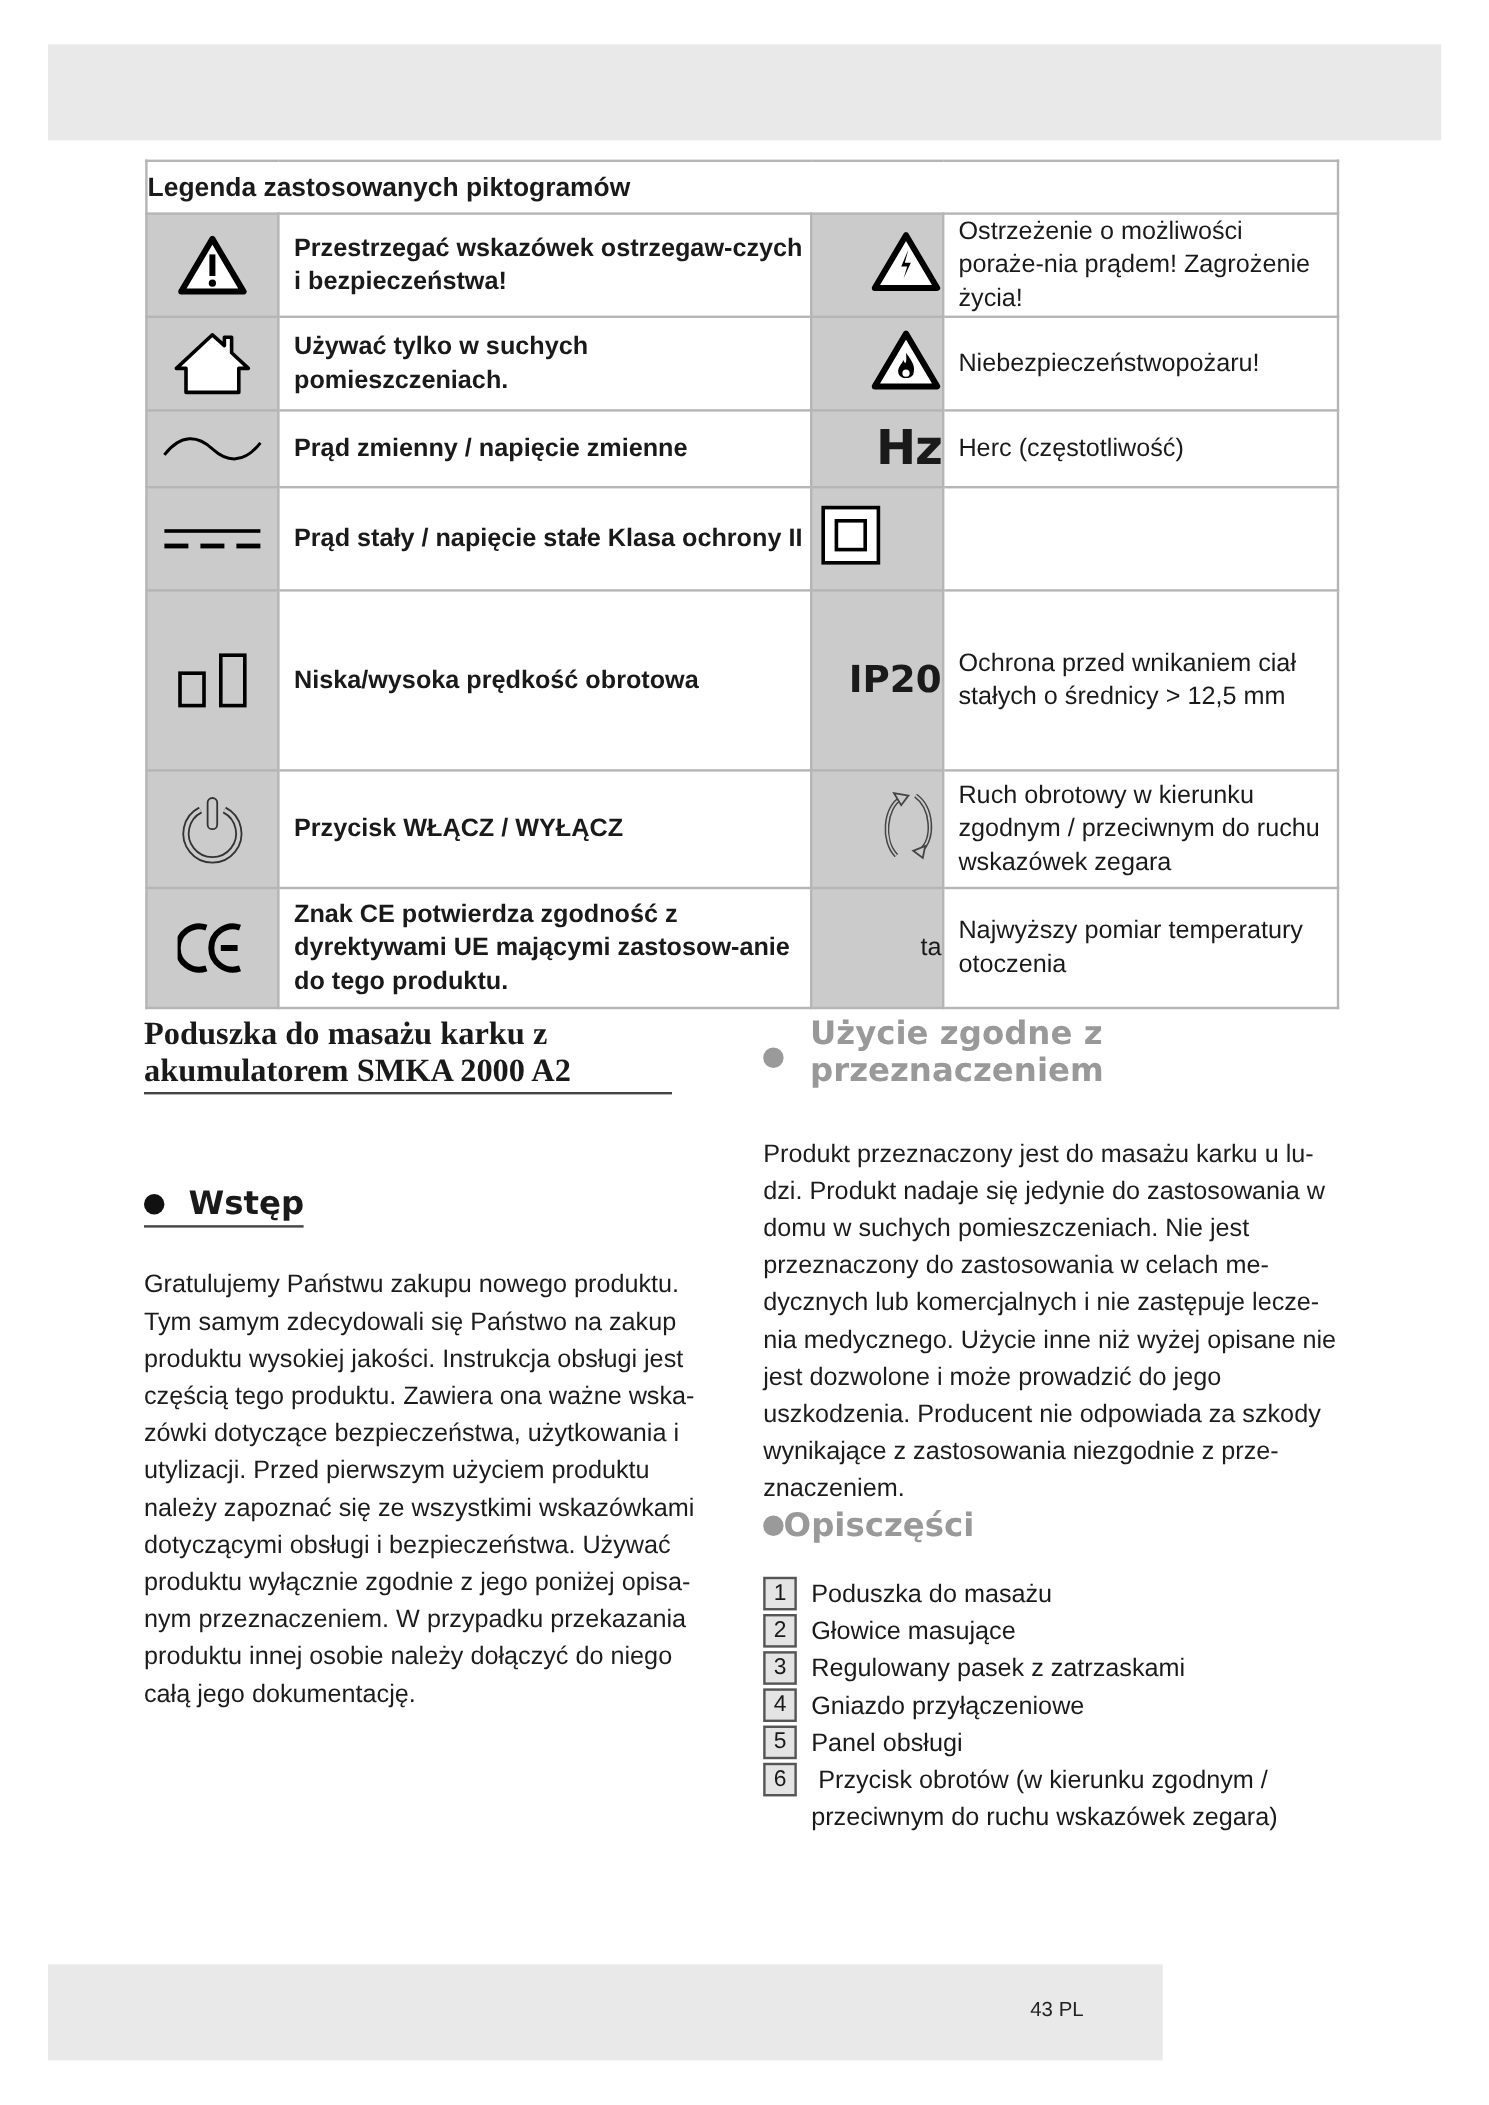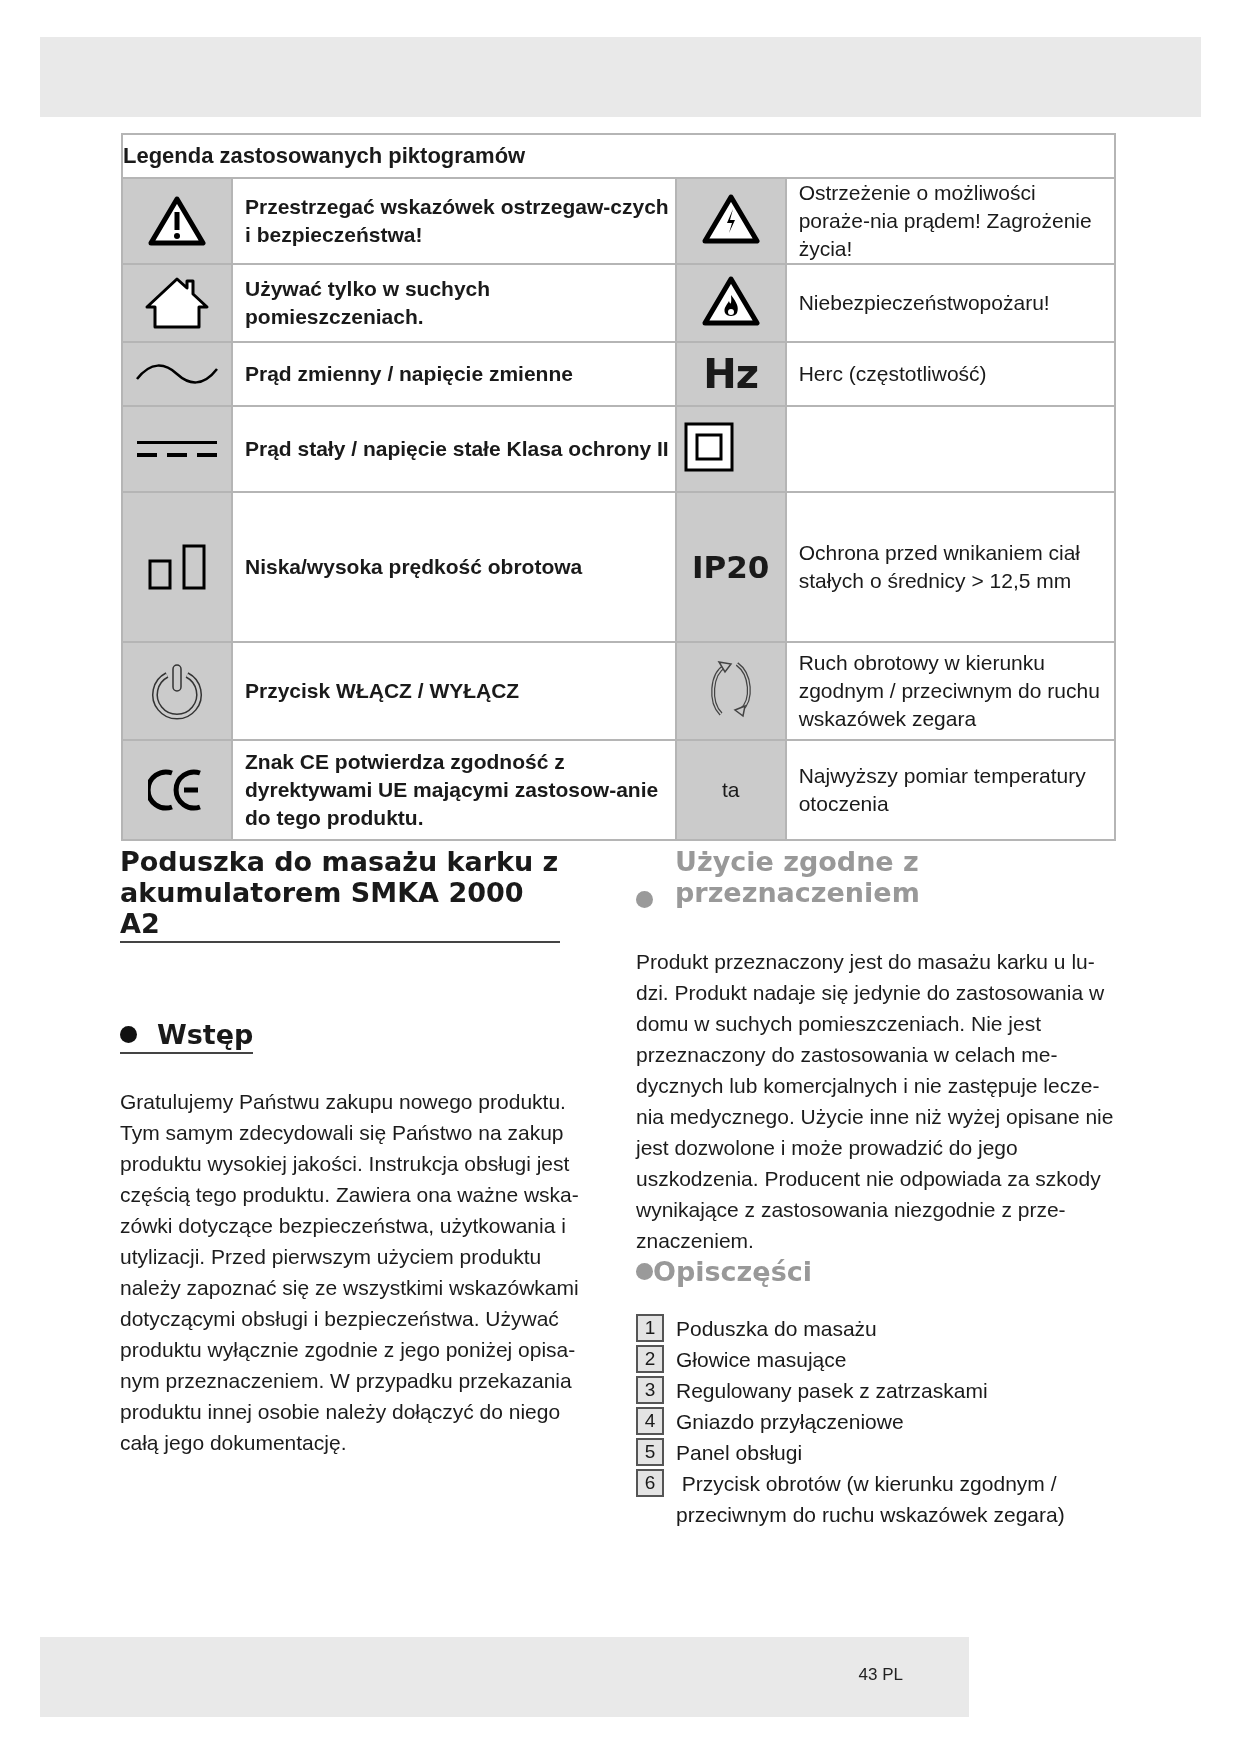--- a/index.html
+++ b/index.html
@@ -7,21 +7,21 @@
          font-family:"Liberation Sans", sans-serif; color:#1a1a1a; }
   .topband { position:absolute; left:40px; top:37px; width:1161px; height:80px; background:#e9e9e9; }
   .botband { position:absolute; left:40px; top:1637px; width:929px; height:80px; background:#e9e9e9; }
   .pagenum { position:absolute; right:66px; top:28px; font-size:17px; color:#222; }
 
   table.legend { position:absolute; left:121px; top:133px; width:995px; border-collapse:collapse;
                  font-size:21px; color:#1a1a1a; }
   table.legend td, table.legend th { border:2px solid #b5b5b5; padding:0; vertical-align:middle; }
   table.legend th { text-align:left; font-weight:bold; font-size:22px; height:42px; background:#fff; }
   td.ico { width:108px; background:#cbcbcb; text-align:center; }
-  td.ico2 { width:108px; background:#cbcbcb; text-align:center; }
+  td.ico2 { width:108px; background:#cbcbcb; text-align:right; }
   td.txt { background:#fff; padding-left:12px !important; padding-right:6px !important; line-height:28px; }
   td.txtL { width:392px;font-weight:bold; }
   .ico svg { display:block; margin:0 auto; }
   .ico2 .lbl { font-weight:bold; font-size:40px; font-family:"DejaVu Sans", sans-serif; letter-spacing:-1px; }
   .ico2 .lbl-sm { font-weight:bold; font-size:31px; font-family:"DejaVu Sans", sans-serif; }
 
   .col { position:absolute; }
   .h1 { font-weight:bold; font-size:27px; line-height:31px; font-family:"DejaVu Sans", sans-serif;
         border-bottom:2px solid #444; padding-bottom:2px; display:inline-block; }
   .h2 { font-weight:bold; font-size:27px; font-family:"DejaVu Sans", sans-serif; display:flex; align-items:center; }
@@ -153,32 +153,32 @@
           </svg>
     </td>
     <td class="txt txtL">Znak CE potwierdza zgodność z dyrektywami UE mającymi zastosow-anie do tego produktu.</td>
     <td class="ico2 lbl-ta">ta</td>
     <td class="txt">Najwyższy pomiar temperatury otoczenia</td>
   </tr>
 </tbody>
   </table>
 
 <div class="col" style="left:120px; top:846px; width:470px;">
-  <div class="h1" style="width:440px;">Poduszka do masażu karku z akumulatorem SMKA 2000 A2</div>
+  <div class="h1" style="width:440px;font-family:Liberation Serif, serif;">Poduszka do masażu karku z akumulatorem SMKA 2000 A2</div>
   <div style="margin-top:76px; display:inline-block; border-bottom:2px solid #444; padding-bottom:2px;">
     <div class="h2">
       <span class="bullet"></span>
       <span>Wstęp</span>
     </div>
   </div>
   <p class="para" style="margin:32px 0 0 0; width:470px;">Gratulujemy Państwu zakupu nowego produktu. Tym samym zdecydowali się Państwo na zakup produktu wysokiej jakości. Instrukcja obsługi jest częścią tego produktu. Zawiera ona ważne wska-zówki dotyczące bezpieczeństwa, użytkowania i utylizacji. Przed pierwszym użyciem produktu należy zapoznać się ze wszystkimi wskazówkami dotyczącymi obsługi i bezpieczeństwa. Używać produktu wyłącznie zgodnie z jego poniżej opisa-nym przeznaczeniem. W przypadku przekazania produktu innej osobie należy dołączyć do niego całą jego dokumentację.</p>
 </div>
 
 <div class="col" style="left:636px; top:846px; width:490px;">
-  <div class="h2 gray" style="align-items:flex-end; line-height:31px;">
+  <div class="h2 gray" style="align-items:center; line-height:31px;">
     <span class="bullet g" style="margin-top:8px; margin-right:22px;"></span>
     <span style="width:300px;">Użycie zgodne z przeznaczeniem</span>
   </div>
   <p class="para" style="margin:38px 0 0 0; width:488px;">Produkt przeznaczony jest do masażu karku u lu-dzi. Produkt nadaje się jedynie do zastosowania w domu w suchych pomieszczeniach. Nie jest przeznaczony do zastosowania w celach me-dycznych lub komercjalnych i nie zastępuje lecze-nia medycznego. Użycie inne niż wyżej opisane nie jest dozwolone i może prowadzić do jego uszkodzenia. Producent nie odpowiada za szkody wynikające z zastosowania niezgodnie z prze-znaczeniem.</p>
   <div class="h2 gray" style="">
     <span class="bullet g" style="margin-right:0;"></span>
     <span>Opisczęści</span>
   </div>
   <ul class="parts" style="margin-top:26px;">
     <li>

